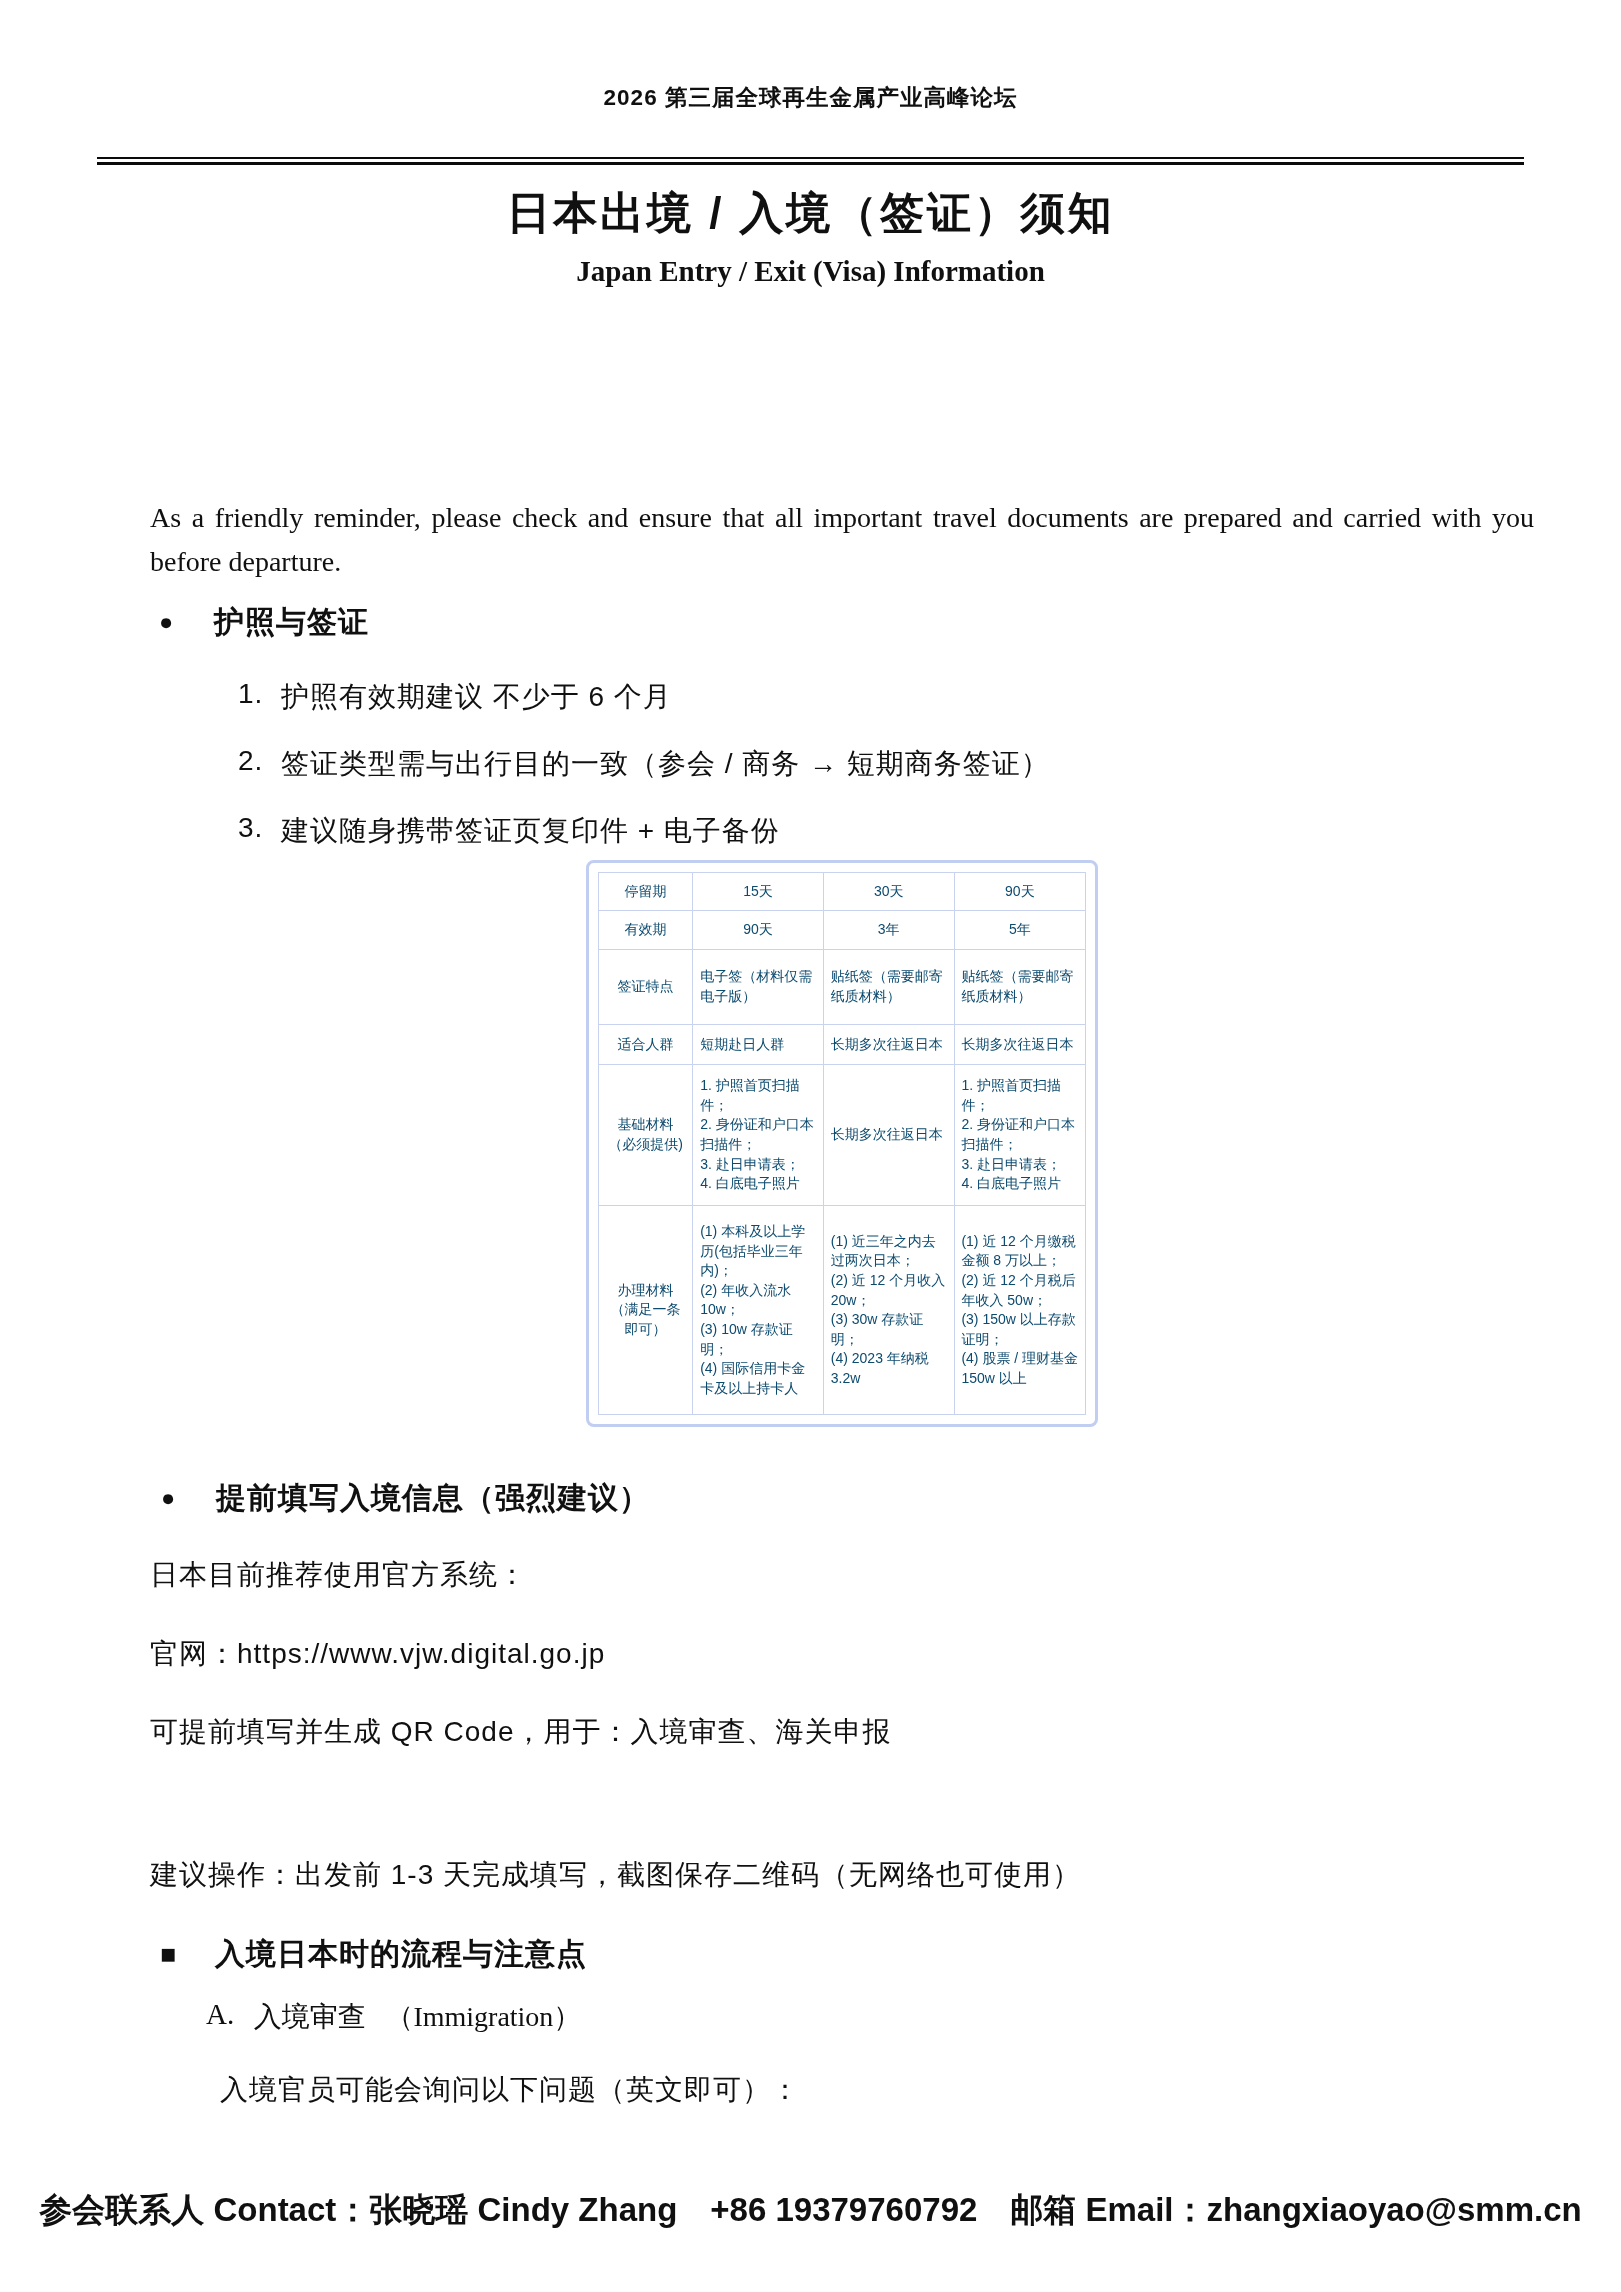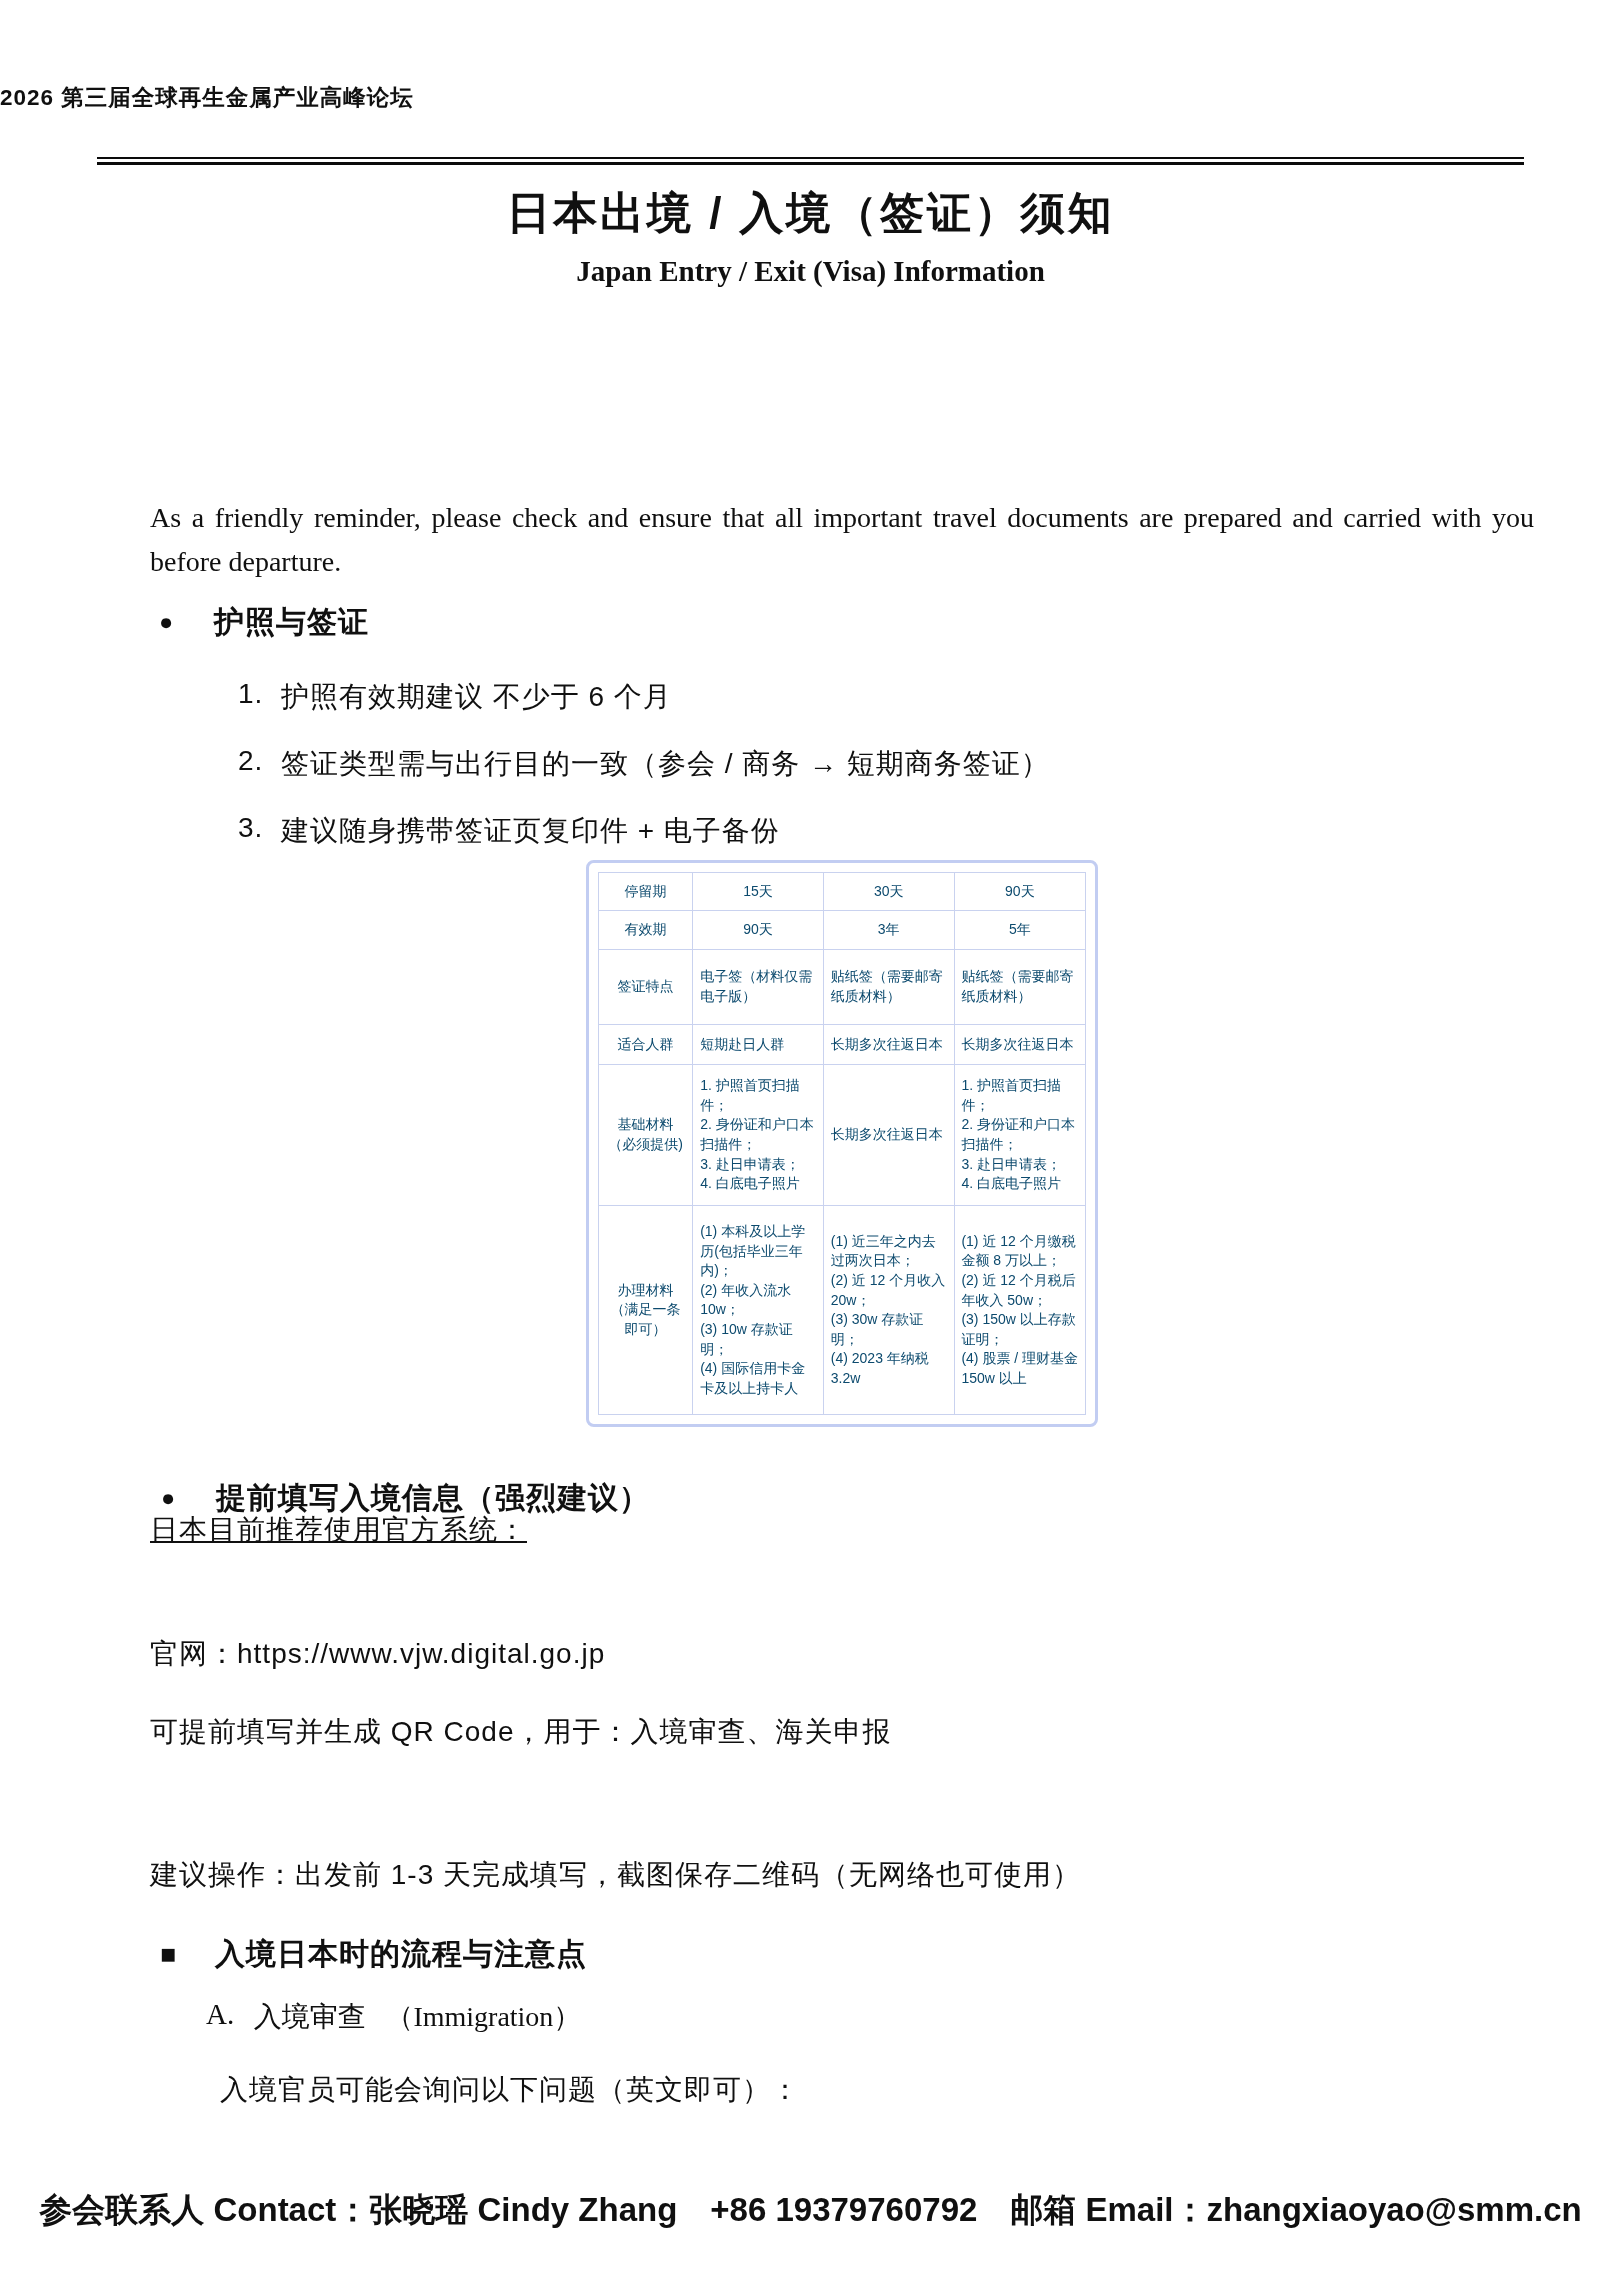--- a/index.html
+++ b/index.html
@@ -8,21 +8,21 @@
     width:1621px; height:2293px;
     margin:0 auto;
     background:#ffffff;
     font-family:"Liberation Sans", sans-serif;
     color:#101010;
     overflow:hidden;
   }
   .abs { position:absolute; }
 
   
-  .doc-header-line { left:0; width:100%; text-align:left; font-weight:bold; font-size:22.5px; letter-spacing:1px; }
+  .doc-header-line { left:0; width:100%; text-align:center; font-weight:bold; font-size:22.5px; letter-spacing:1px; }
   .hd1 { top:82px; }
   .hd2 { top:125px; }
   .header-rule { top:157px; left:97px; width:1427px; height:2.9px; border-top:2px solid #0a0a0a; border-bottom:3.9px solid #0a0a0a; }
 
   
   .main-title { top:184px; left:0; width:100%; text-align:center; font-size:44px; font-weight:bold; letter-spacing:2.9px; }
   .sub-title  { top:255px; left:0; width:100%; text-align:center; font-family:"Liberation Serif", serif; font-size:29px; font-weight:bold; }
 
   
   .body-para { left:150px; width:1384px; font-family:"Liberation Serif", serif; font-size:28px; line-height:44px; text-align:justify; }
@@ -37,21 +37,21 @@
   .sec1 { top:602px;  left:159px; }
   .sec2 { top:1478px; left:161px; }
   .sec3 { top:1934px; left:160px; }
 
   
   .list-item { left:238px; display:flex; gap:17.6px; font-size:28px; letter-spacing:1px; }
   .li1 { top:678px; } .li2 { top:745px; } .li3 { top:812px; }
 
   
   .info-line { left:150px; font-size:28px; letter-spacing:1px; }
-  .il0 { top:1511px;text-decoration:underline; } .il1 { top:1635px; } .il2 { top:1713px; } .il3 { top:1856px; }
+  .il0 { top:1556px; } .il1 { top:1635px; } .il2 { top:1713px; } .il3 { top:1856px; }
 
   
   .item-a { left:206px; top:1998px; display:flex; gap:19.6px; font-size:28px; }
   .item-a .mk { font-family:"Liberation Serif", serif; font-size:29px; }
   .item-a .en { font-family:"Liberation Serif", serif; }
   .note-line { left:220px; top:2071px; font-size:28px; letter-spacing:1px; }
 
   
   .footer-line { top:2188px; left:0; width:100%; text-align:center; font-weight:bold; font-size:33px; }
 

